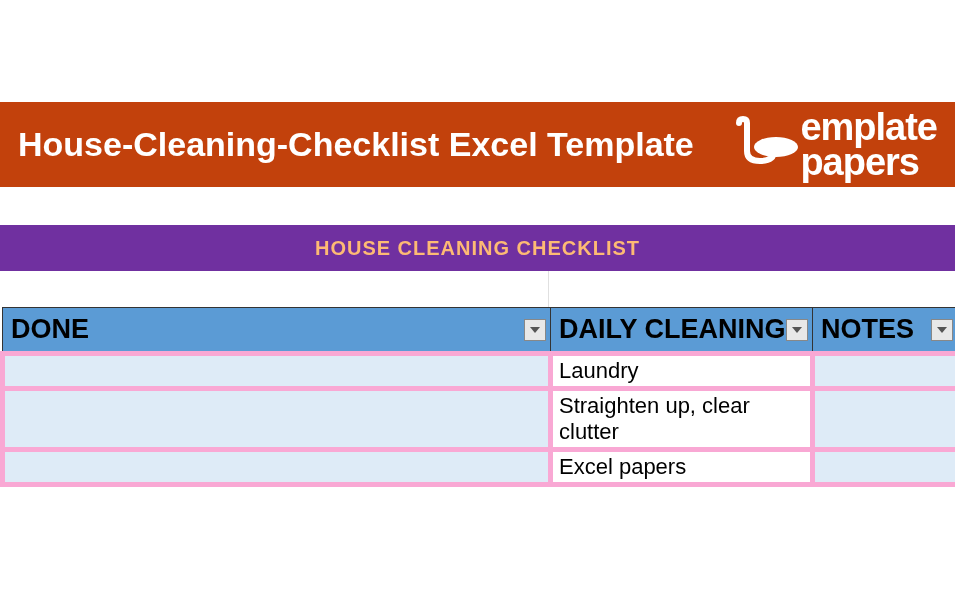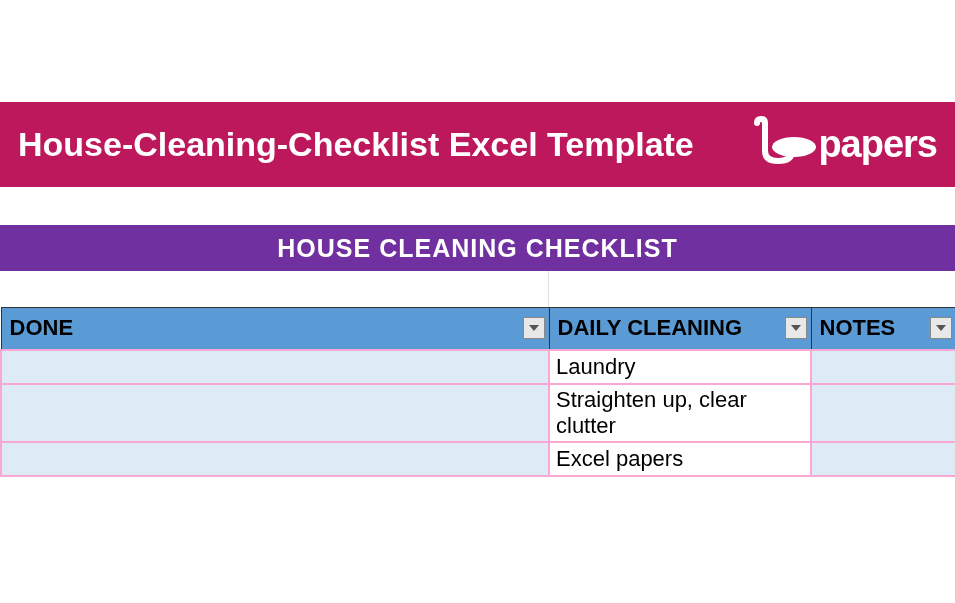--- a/index.html
+++ b/index.html
@@ -12,21 +12,21 @@
       background: #ffffff;
       width: 955px;
       height: 603px;
       overflow: hidden;
     }
     .top-spacer {
       height: 102px;
       background: #fff;
     }
     .title-banner {
-      background: #be185d;
+      background: #c2410c;
       height: 85px;
       display: flex;
       align-items: center;
       justify-content: space-between;
       padding: 0 18px 0 18px;
     }
     .title-text {
       color: #ffffff;
       font-size: 34px;
       font-weight: bold;
@@ -47,22 +47,22 @@
       background: #fff;
     }
     .subtitle-banner {
       background: #7030a0;
       height: 46px;
       display: flex;
       align-items: center;
       justify-content: center;
     }
     .subtitle-text {
-      color: #ffffff;
-      font-size: 25px;
+      color: #fdba74;
+      font-size: 20px;
       font-weight: bold;
       letter-spacing: 1px;
       text-align: right;
     }
     .table-gap {
       height: 36px;
       background: #fff;
       position: relative;
     }
     .table-gap::after {
@@ -79,21 +79,21 @@
       width: 100%;
     }
     table {
       width: 100%;
       border-collapse: collapse;
       table-layout: fixed;
     }
     th {
       background: #5b9bd5;
       color: #000;
-      font-size: 22px;
+      font-size: 27px;
       font-weight: bold;
       text-align: left;
       padding: 6px 8px 6px 8px;
       border: 1px solid #333;
       position: relative;
       height: 42px;
     }
     th .filter-btn {
       position: absolute;
       right: 4px;
@@ -117,21 +117,21 @@
     }
     .col-daily {
       width: 262px;
     }
     .col-notes {
       width: 145px;
       padding-left: 8px;
     }
     td {
       background: #deebf7;
-      border: 2px solid #f9a8d4;
+      border: 5px solid #f9a8d4;
       height: 34px;
       padding: 2px 6px;
       font-size: 22px;
       color: #000;
     }
     td.task-cell {
       background: #ffffff;
     }
   </style>
 </head>
@@ -140,20 +140,21 @@
 <div class="top-spacer"></div>
 
 <div class="title-banner">
   <div class="title-text">House-Cleaning-Checklist Excel Template</div>
   <div class="logo">
     <svg width="70" height="64" viewBox="0 0 70 64">
       <path d="M 5 10 Q 5 6 9 6 Q 13 6 13 10 L 13 38 Q 13 48 26 48 Q 40 48 40 38" stroke="#ffffff" stroke-width="6" fill="none" stroke-linecap="round"></path>
       <ellipse cx="42" cy="34" rx="22" ry="10" fill="#ffffff"></ellipse>
     </svg>
     <div class="logo-icon">
+      <div style="line-height:0.9">emplate</div>
       <div style="line-height:0.9">papers</div>
     </div>
   </div>
 </div>
 
 <div class="mid-spacer"></div>
 
 <div class="subtitle-banner">
   <div class="subtitle-text">HOUSE CLEANING CHECKLIST</div>
 </div>

